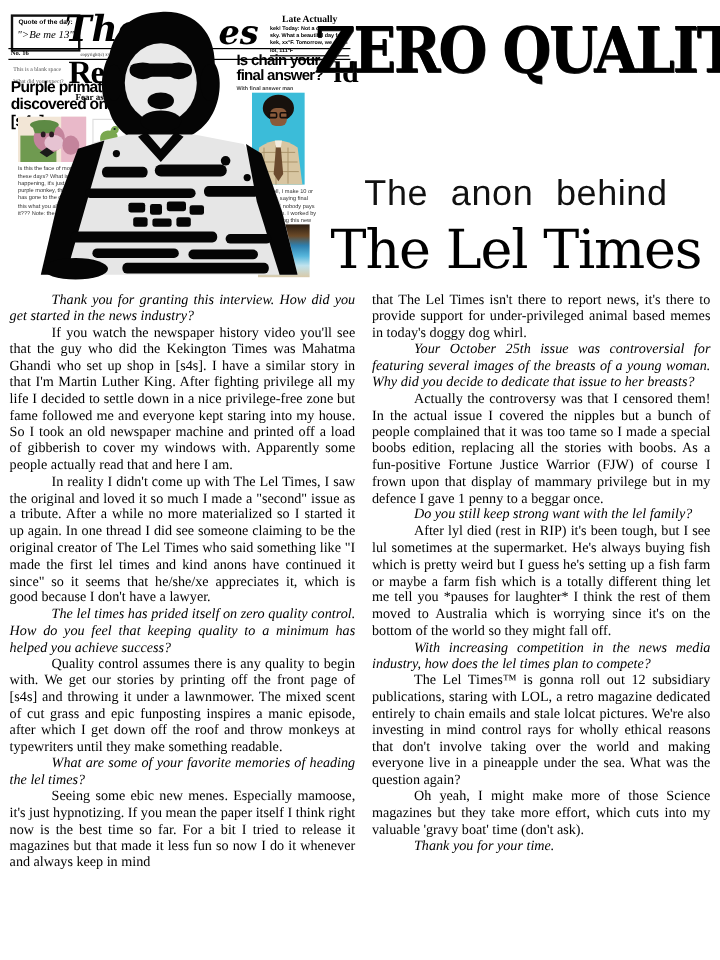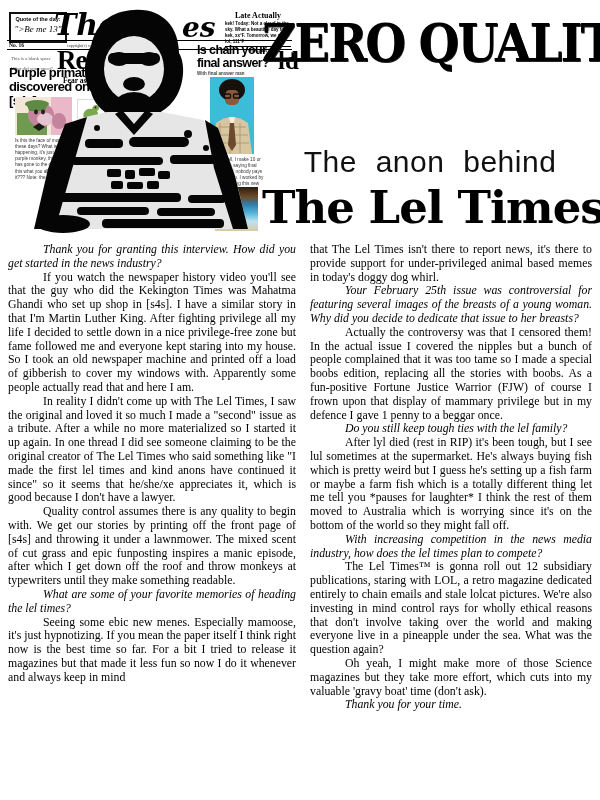--- a/index.html
+++ b/index.html
@@ -48,21 +48,21 @@
          background:linear-gradient(180deg,#2a1c10 0%,#6b4a28 22%,#2e7fae 40%,#56b6dc 60%,#bfe3ee 78%,#d9c9a8 100%);}
   .figure-overlay{position:absolute;left:0;top:0;width:285px;height:229px;}
 
   
   .titleblock{position:absolute;left:262px;top:0;width:336px;text-align:center;}
   .stamp{margin-top:12px;font-family:"DejaVu Serif",serif;font-weight:bold;font-size:47px;
          letter-spacing:-2px;transform:scaleY(1.12);transform-origin:top;white-space:nowrap;
          text-shadow:0.5px 0.5px 0 #222;}
   .sub-title{margin-top:78px;font-family:"Liberation Sans",sans-serif;font-size:30px;color:#111;
              word-spacing:10px;letter-spacing:0.5px;white-space:nowrap;}
-  .main-title{margin-top:2px;font-family:"DejaVu Serif",serif;font-weight:bold;font-size:45px;
+  .main-title{margin-top:2px;font-family:"DejaVu Serif",serif;font-weight:normal;font-size:45px;
               letter-spacing:-1px;white-space:nowrap;}
 
   
   .cols{position:absolute;top:243px;left:0;width:600px;height:552px;overflow:hidden;}
   .col{position:absolute;top:0;}
   .col-left{left:8px;width:288px;}
   .col-right{left:310px;width:282px;}
   .col p{margin:0;font-size:11.8px;line-height:13.8px;text-align:justify;}
   .q{font-style:italic;font-weight:normal;}
   .a{font-weight:normal;}
@@ -199,29 +199,30 @@
     <div class="stamp">ZERO QUALITY</div>
     <div class="sub-title">The anon behind</div>
     <div class="main-title">The Lel Times</div>
   </div>
 
   <div class="cols">
     <div class="col col-left">
       <p class="q ind">Thank you for granting this interview. How did you get started in the news industry?</p>
       <p class="a ind">If you watch the newspaper history video you'll see that the guy who did the Kekington Times was Mahatma Ghandi who set up shop in [s4s]. I have a similar story in that I'm Martin Luther King. After fighting privilege all my life I decided to settle down in a nice privilege-free zone but fame followed me and everyone kept staring into my house. So I took an old newspaper machine and printed off a load of gibberish to cover my windows with. Apparently some people actually read that and here I am.</p>
       <p class="a ind">In reality I didn't come up with The Lel Times, I saw the original and loved it so much I made a "second" issue as a tribute. After a while no more materialized so I started it up again. In one thread I did see someone claiming to be the original creator of The Lel Times who said something like "I made the first lel times and kind anons have continued it since" so it seems that he/she/xe appreciates it, which is good because I don't have a lawyer.</p>
+      <p class="q ind">The lel times has prided itself on zero quality control. How do you feel that keeping quality to a minimum has helped you achieve success?</p>
       <p class="a ind">Quality control assumes there is any quality to begin with. We get our stories by printing off the front page of [s4s] and throwing it under a lawnmower. The mixed scent of cut grass and epic funposting inspires a manic episode, after which I get down off the roof and throw monkeys at typewriters until they make something readable.</p>
       <p class="q ind">What are some of your favorite memories of heading the lel times?</p>
       <p class="a ind">Seeing some ebic new menes. Especially mamoose, it's just hypnotizing. If you mean the paper itself I think right now is the best time so far. For a bit I tried to release it magazines but that made it less fun so now I do it whenever and always keep in mind</p>
     </div>
     <div class="col col-right">
       <p class="a">that The Lel Times isn't there to report news, it's there to provide support for under-privileged animal based memes in today's doggy dog whirl.</p>
-      <p class="q ind">Your February 25th issue was controversial for featuring several images of the breasts of a young woman. Why did you decide to dedicate that issue to her breasts?</p>
+      <p class="q ind">Your October 25th issue was controversial for featuring several images of the breasts of a young woman. Why did you decide to dedicate that issue to her breasts?</p>
       <p class="a ind">Actually the controversy was that I censored them! In the actual issue I covered the nipples but a bunch of people complained that it was too tame so I made a special boobs edition, replacing all the stories with boobs. As a fun-positive Fortune Justice Warrior (FJW) of course I frown upon that display of mammary privilege but in my defence I gave 1 penny to a beggar once.</p>
-      <p class="q ind">Do you still keep tough ties with the lel family?</p>
+      <p class="q ind">Do you still keep strong want with the lel family?</p>
       <p class="a ind">After lyl died (rest in RIP) it's been tough, but I see lul sometimes at the supermarket. He's always buying fish which is pretty weird but I guess he's setting up a fish farm or maybe a farm fish which is a totally different thing let me tell you *pauses for laughter* I think the rest of them moved to Australia which is worrying since it's on the bottom of the world so they might fall off.</p>
       <p class="q ind">With increasing competition in the news media industry, how does the lel times plan to compete?</p>
       <p class="a ind">The Lel Times™ is gonna roll out 12 subsidiary publications, staring with LOL, a retro magazine dedicated entirely to chain emails and stale lolcat pictures. We're also investing in mind control rays for wholly ethical reasons that don't involve taking over the world and making everyone live in a pineapple under the sea. What was the question again?</p>
       <p class="a ind">Oh yeah, I might make more of those Science magazines but they take more effort, which cuts into my valuable 'gravy boat' time (don't ask).</p>
       <p class="q ind">Thank you for your time.</p>
     </div>
   </div>
 
 </div>
 

